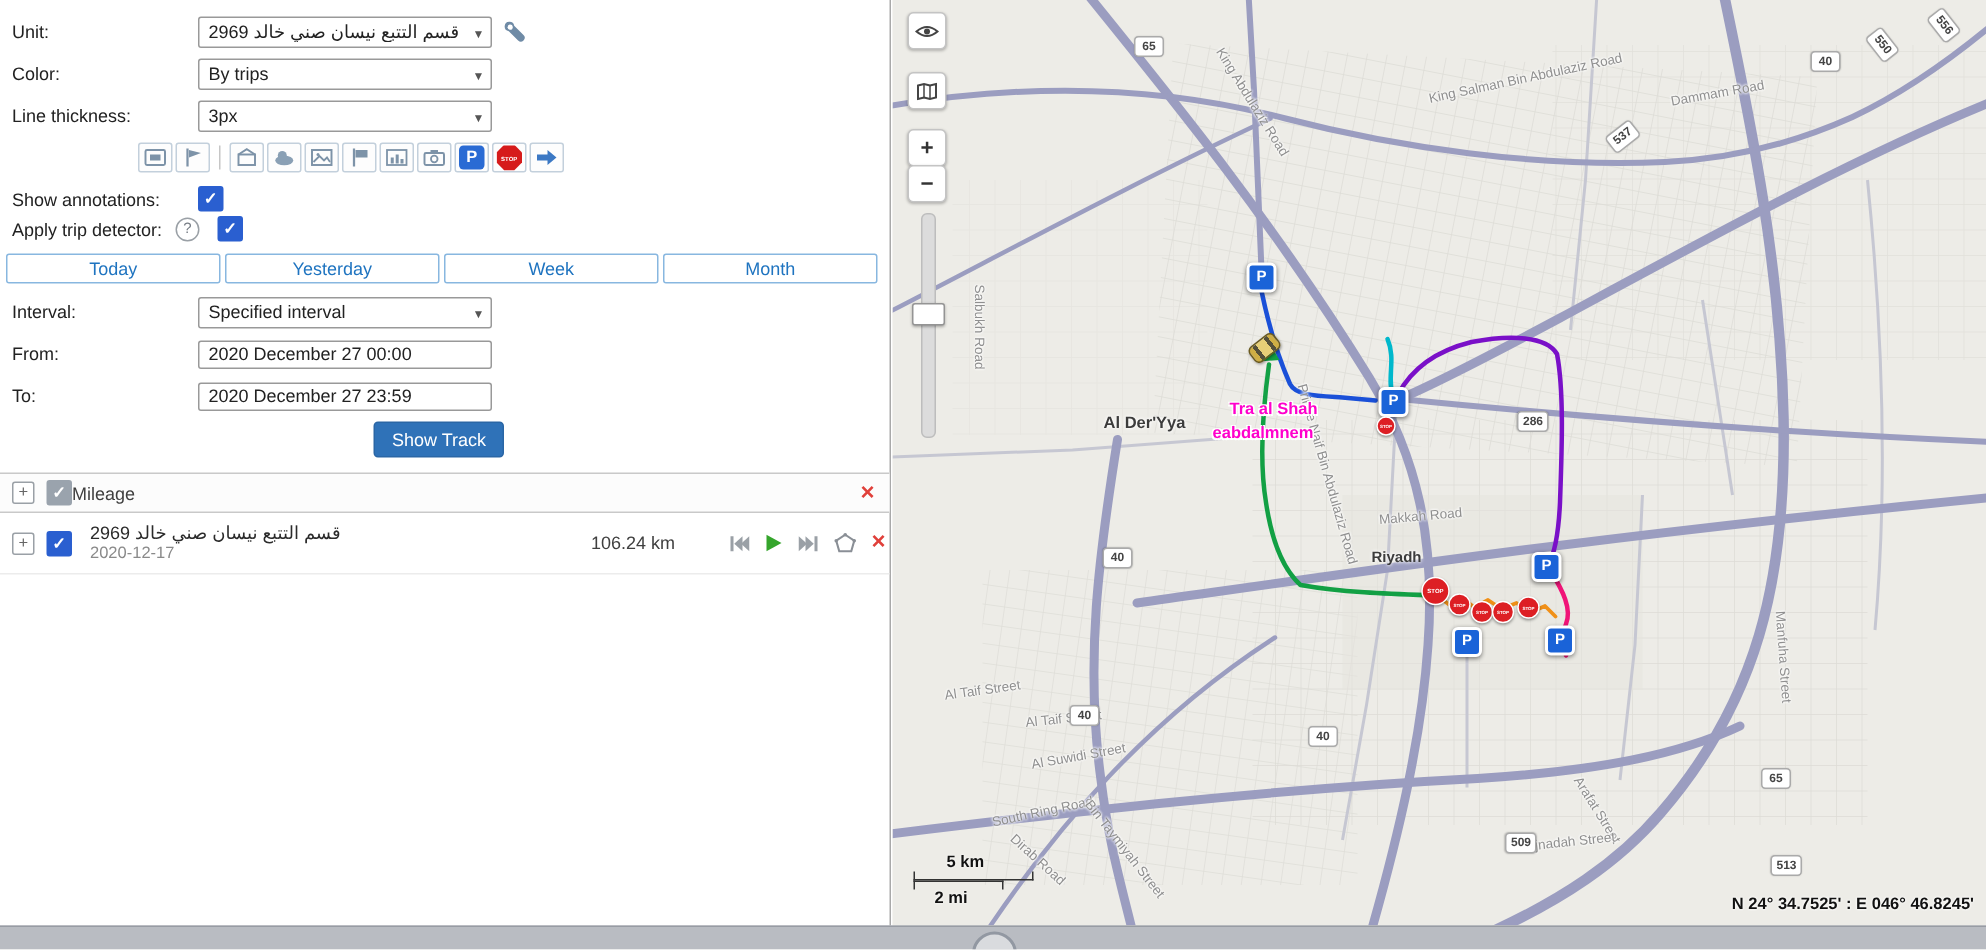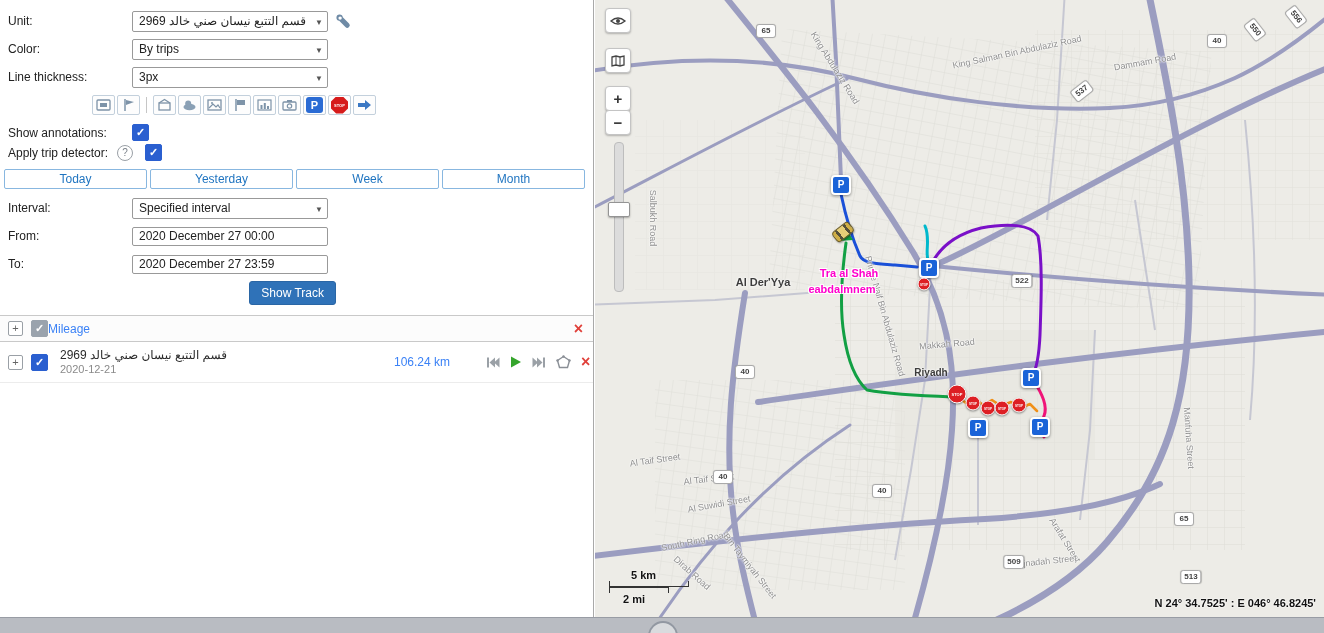--- a/index.html
+++ b/index.html
@@ -32,21 +32,21 @@
   .qbtn{flex:1;height:20px;border:1px solid #88b7e0;border-radius:2px;background:#fff;color:#1f74c0;font:12px "Liberation Sans",sans-serif;cursor:pointer;padding:0;}
 
   .btn-row{width:336px;display:flex;justify-content:flex-end;margin-top:4px;}
   .primary{background:#2f72b8;border:1px solid #2a66a5;border-radius:3px;color:#fff;font:12px "Liberation Sans",sans-serif;padding:4px 11px;cursor:pointer;}
 
   
   .tbl-header{display:flex;align-items:center;height:25px;margin-top:10px;border-top:1px solid #c9c9c9;border-bottom:1px solid #c9c9c9;background:#fcfcfc;padding-left:8px;}
   .tbl-row{display:flex;align-items:center;height:40px;border-bottom:1px solid #ececec;padding-left:8px;}
   .expand-box{display:inline-flex;align-items:center;justify-content:center;width:13px;height:13px;border:1px solid #9aa0a6;border-radius:2px;color:#666;font-size:11px;line-height:11px;margin-right:8px;cursor:pointer;flex:0 0 13px;background:#fff;}
   .col-object{flex:0 0 334px;margin-left:12px;color:#333;}
-  .col-mileage{flex:0 0 86px;color:#3b82f6;}
+  .col-mileage{flex:0 0 86px;color:#404040;}
   .obj-cell{flex:0 0 334px;margin-left:12px;line-height:1.25;}
   .obj-name{font-size:12px;color:#2b2b2b;}
   .obj-date{font-size:11px;color:#8a8a8a;}
   .rowctls{display:flex;align-items:center;gap:10px;flex:1;margin-left:6px;}
   .rowctl{display:inline-flex;cursor:pointer;}
   .xbtn{margin-left:auto;margin-right:10px;color:#e0403a;font-size:16px;font-weight:bold;line-height:1;cursor:pointer;}
   .hdr-spacer{flex:1;}
 
   
   .map{position:absolute;left:595px;top:0;width:729px;height:617px;background:#edece7;overflow:hidden;}
@@ -228,21 +228,21 @@
         <span class="col-mileage">Mileage</span>
         <span class="hdr-spacer"></span>
         <span class="xbtn">×</span>
       </div>
 
       <div class="tbl-row">
         <span class="expand-box">+</span>
         <span class="checkbox">✓</span>
         <div class="obj-cell">
           <div class="obj-name rtl">قسم التتبع نيسان صني خالد 2969</div>
-          <div class="obj-date">2020-12-21</div>
+          <div class="obj-date">2020-12-17</div>
         </div>
         <span class="col-mileage">106.24 km</span>
         <span class="rowctls">
           <span class="rowctl">
             <svg width="14" height="11">
                 <rect x="1" y="0.5" width="2" height="10" fill="#9aa0a6"></rect>
                 <polygon points="9,0.5 3.5,5.5 9,10.5" fill="#9aa0a6"></polygon>
                 <polygon points="13.5,0.5 8,5.5 13.5,10.5" fill="#9aa0a6"></polygon>
               </svg>
           </span>
@@ -339,21 +339,21 @@
         <div class="ovl road-label" style="left: 97px; top: 573px; transform: translate(-50%, -50%) rotate(42deg);">Dirab Road</div>
         <div class="ovl road-label" style="left: 155px; top: 566px; transform: translate(-50%, -50%) rotate(52deg);">Bin Taymiyah Street</div>
         <div class="ovl road-label" style="left: 470px; top: 540px; transform: translate(-50%, -50%) rotate(58deg);">Arafat Street</div>
         <div class="ovl road-label" style="left: 452px; top: 561px; transform: translate(-50%, -50%) rotate(-6deg);">Ajnadah Street</div>
         <div class="ovl road-label" style="left: 594px; top: 438px; transform: translate(-50%, -50%) rotate(86deg);">Manfuha Street</div>
         <div class="ovl shield" style="left: 171px; top: 31px; transform: translate(-50%, -50%) rotate(0deg);">65</div>
         <div class="ovl shield" style="left: 622px; top: 41px; transform: translate(-50%, -50%) rotate(0deg);">40</div>
         <div class="ovl shield" style="left: 487px; top: 91px; transform: translate(-50%, -50%) rotate(-38deg);">537</div>
         <div class="ovl shield" style="left: 660px; top: 30px; transform: translate(-50%, -50%) rotate(52deg);">550</div>
         <div class="ovl shield" style="left: 701px; top: 17px; transform: translate(-50%, -50%) rotate(52deg);">556</div>
-        <div class="ovl shield" style="left: 427px; top: 281px; transform: translate(-50%, -50%) rotate(0deg);">522</div>
+        <div class="ovl shield" style="left: 427px; top: 281px; transform: translate(-50%, -50%) rotate(0deg);">286</div>
         <div class="ovl shield" style="left: 150px; top: 372px; transform: translate(-50%, -50%) rotate(0deg);">40</div>
         <div class="ovl shield" style="left: 128px; top: 477px; transform: translate(-50%, -50%) rotate(0deg);">40</div>
         <div class="ovl shield" style="left: 287px; top: 491px; transform: translate(-50%, -50%) rotate(0deg);">40</div>
         <div class="ovl shield" style="left: 589px; top: 519px; transform: translate(-50%, -50%) rotate(0deg);">65</div>
         <div class="ovl shield" style="left: 419px; top: 562px; transform: translate(-50%, -50%) rotate(0deg);">509</div>
         <div class="ovl shield" style="left: 596px; top: 577px; transform: translate(-50%, -50%) rotate(0deg);">513</div>
         <div class="ovl place-label" style="left: 336px; top: 372px; font-size: 10px;">Riyadh</div>
         <div class="ovl place-label" style="left: 168px; top: 282px; font-size: 11px;">Al Der'Yya</div>
         <div class="ovl pmark" style="left: 246px; top: 185px;">P</div>
         <div class="ovl pmark" style="left: 334px; top: 268px;">P</div>

